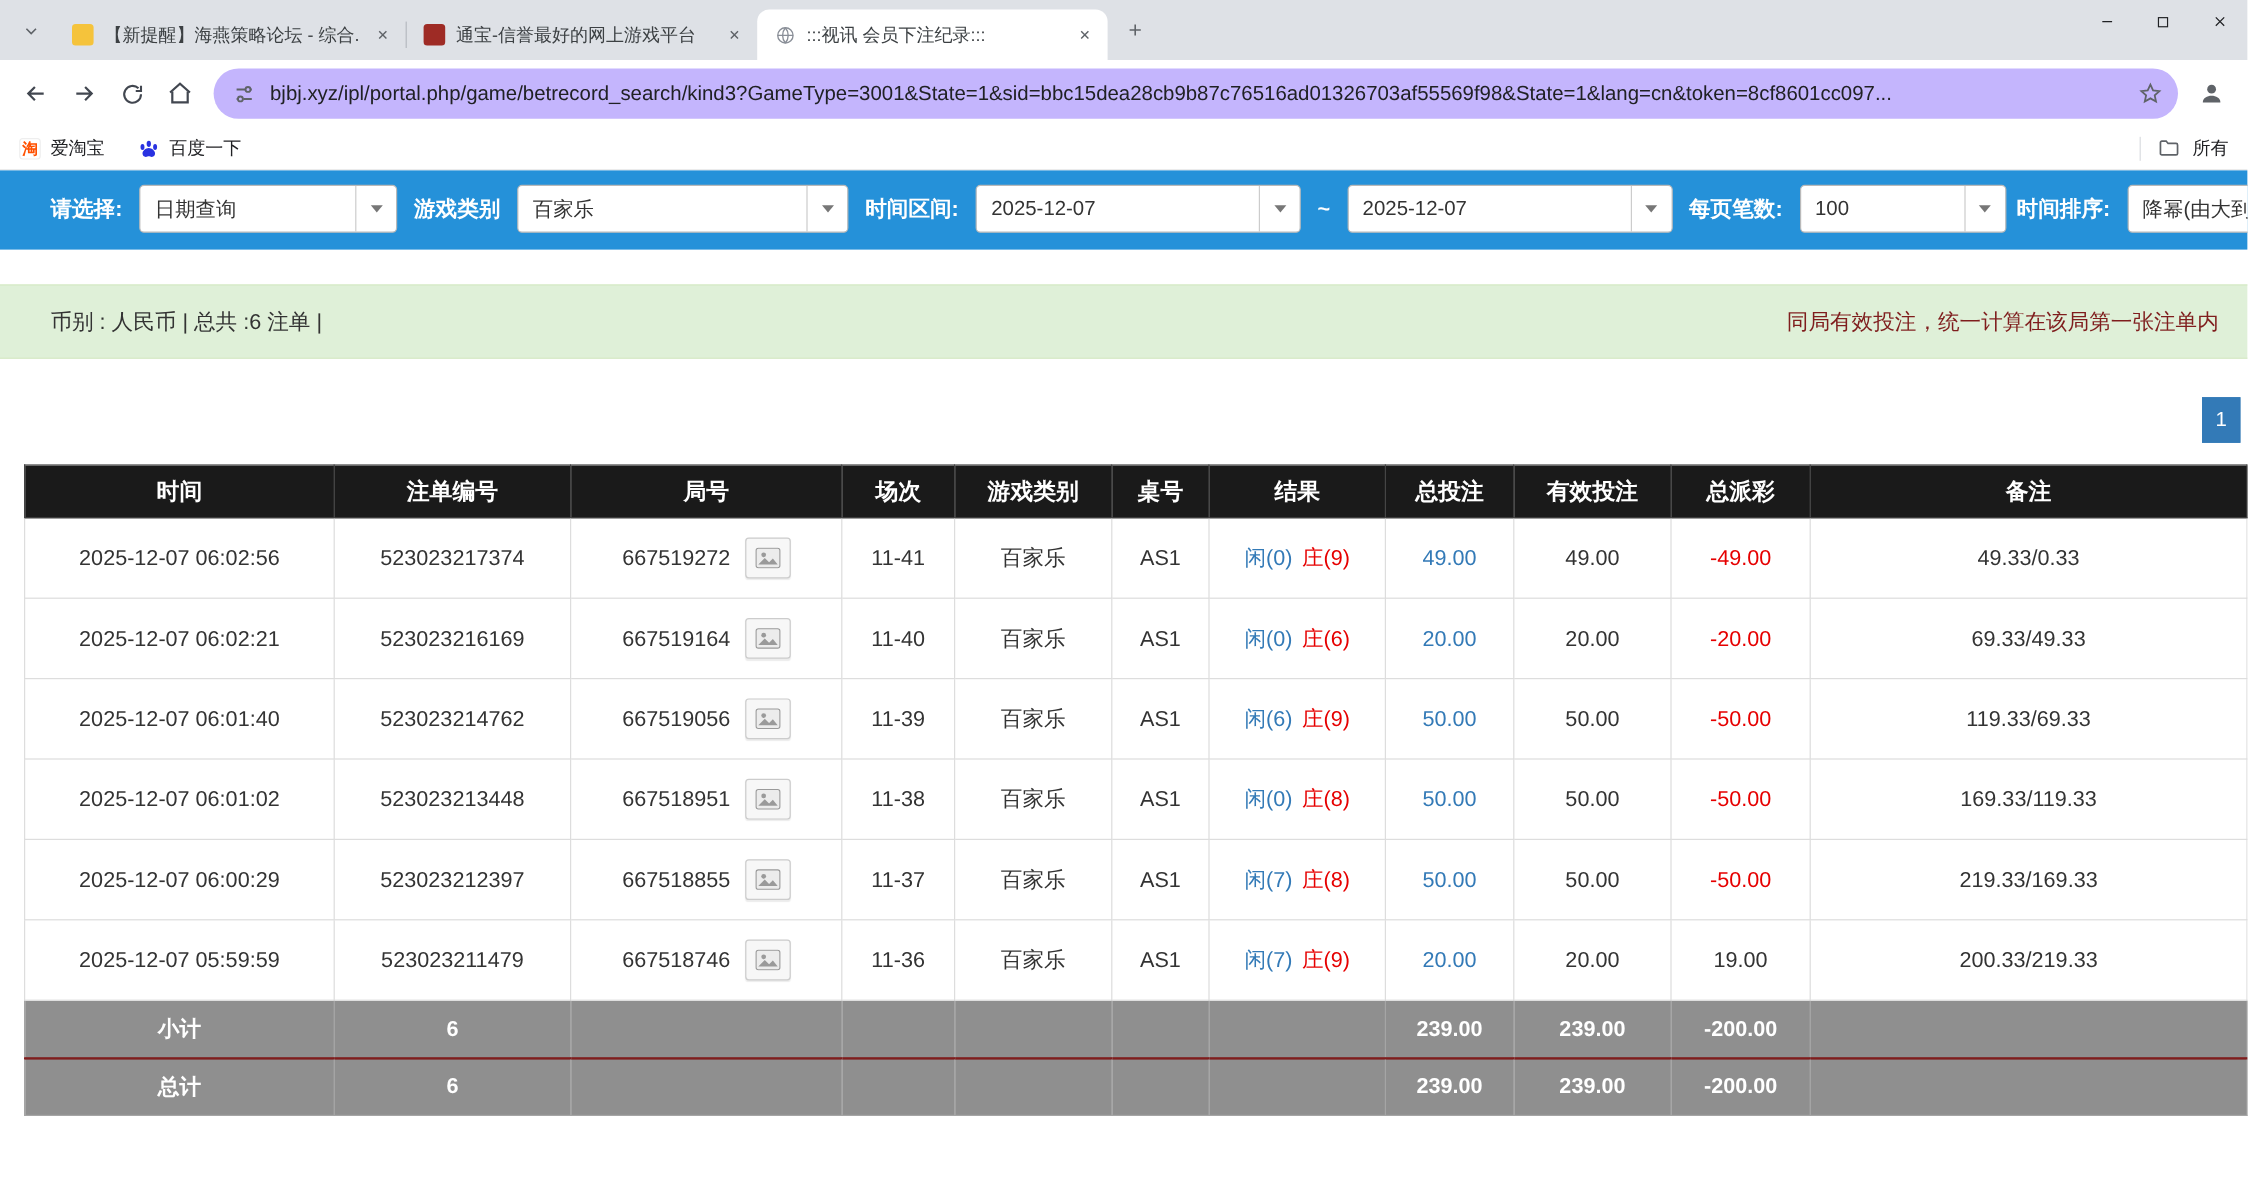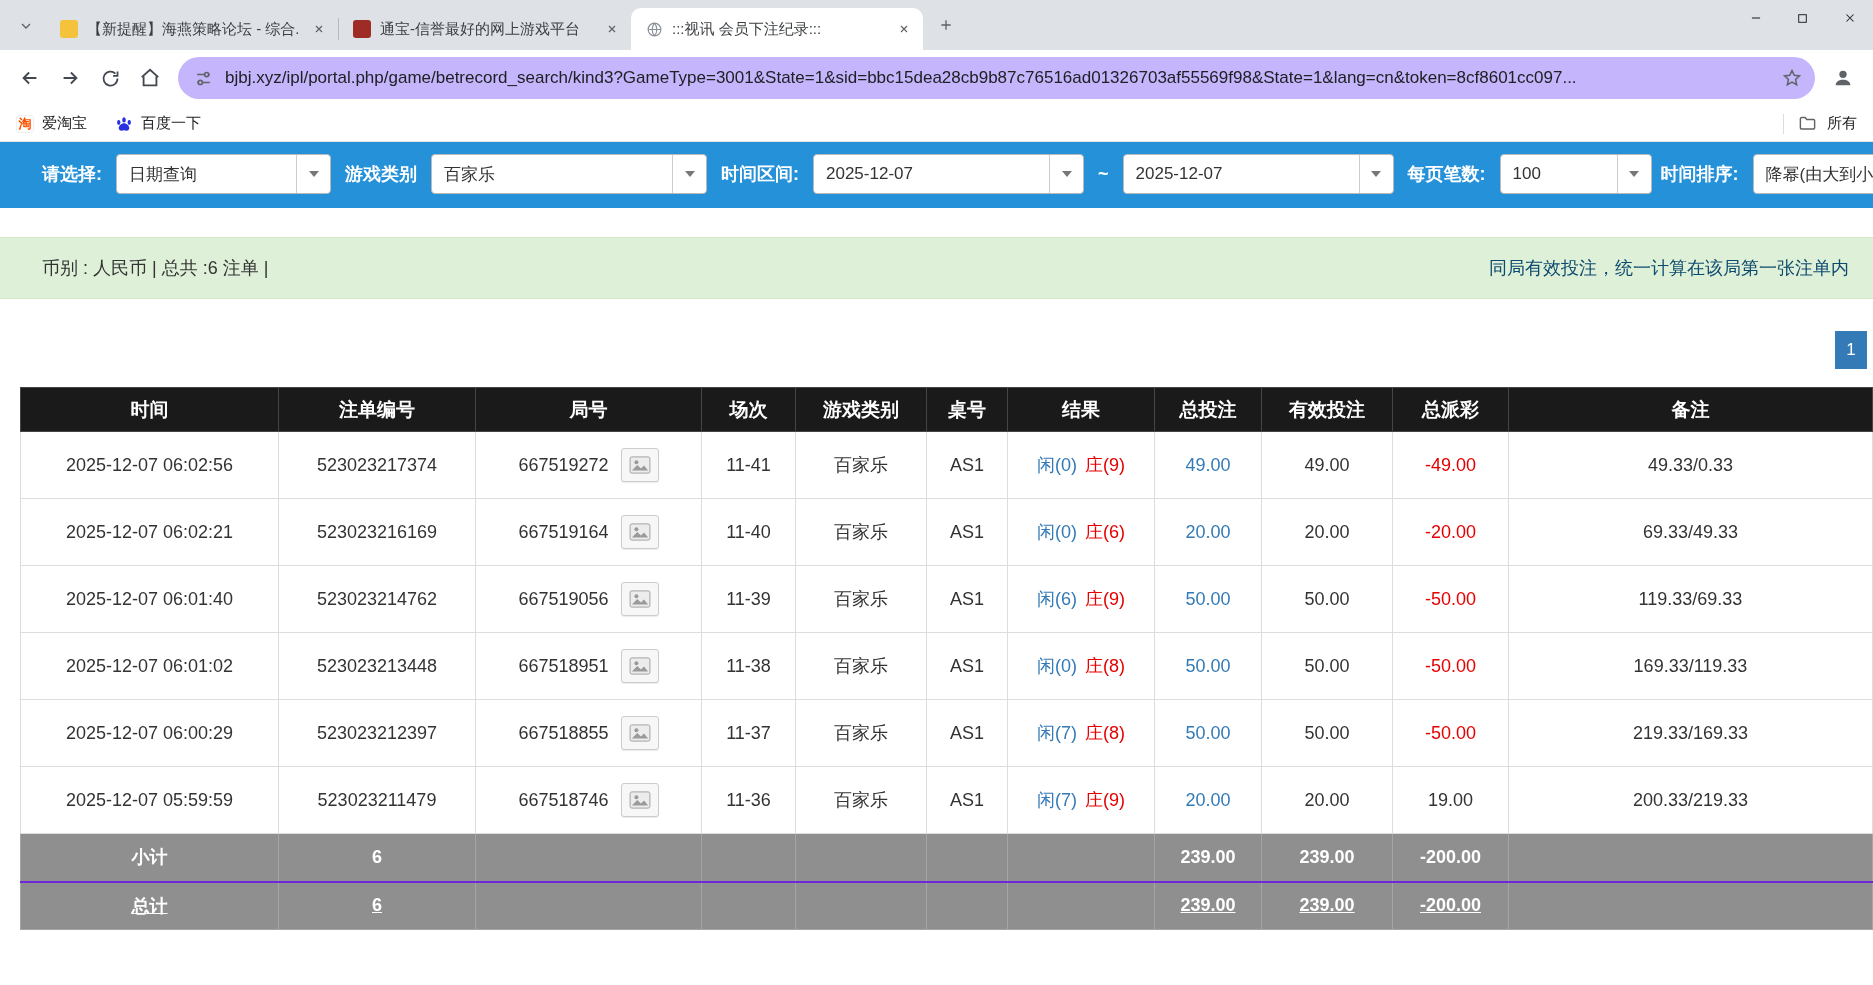--- a/index.html
+++ b/index.html
@@ -36,39 +36,39 @@
   .bm-divider { width:1px; height:20px; background:#dadce0; margin-right:4px; }
 
   
   .filters { background:#2591d9; padding:11px 20px 13px 42px; display:flex; flex-direction:row; gap:9px; }
   .filter-row { display:flex; align-items:center; gap:14px; }
   .flabel { color:#fff; font-weight:bold; font-size:18px; white-space:nowrap; }
   .sel { background:#fff; border:1px solid #b9b9b9; border-radius:4px; height:40px; display:flex; align-items:center; font-size:17px; color:#333; cursor:pointer; }
   .sel-val { padding:0 12px; flex:1; white-space:nowrap; overflow:hidden; }
   .sel-caret { width:34px; align-self:stretch; border-left:1px solid #ccc; display:flex; align-items:center; justify-content:center; }
   .caret-tri { width:0; height:0; border-left:5px solid transparent; border-right:5px solid transparent; border-top:6px solid #777; }
-  .w-qtype { width:215px; } .w-game { width:276px; } .w-date { width:271px; } .w-psize { width:152px; } .w-sort { width:251px; }
+  .w-qtype { width:215px; } .w-game { width:276px; } .w-date { width:271px; } .w-psize { width:172px; } .w-sort { width:251px; }
   .date-sep { color:#fff; font-weight:bold; font-size:18px; }
   .btn-search { margin-left:6px; height:42px; padding:0 18px; background:#5bc0de; border:5px solid #ffffff; border-radius:4px; color:#fff; font-size:18px; }
 
   
   .summary-bar { margin-top:29px; background:#dff0d8; border-top:1px solid #d6e9c6; border-bottom:1px solid #d6e9c6; height:62px; display:flex; align-items:center; justify-content:space-between; padding:0 24px 0 42px; font-size:18px; }
   .summary-left { color:#333; }
-  .summary-right { color:#0c4a6e; }
+  .summary-right { color:#7f1d1d; }
 
   
   .pagination-wrap { display:flex; justify-content:flex-end; margin:32px 6px 18px 0; }
   .page-current { min-width:32px; height:38px; background:#337ab7; border:1px solid #337ab7; color:#fff; display:flex; align-items:center; justify-content:center; font-size:17px; cursor:pointer; }
 
   
   table.records { border-collapse:collapse; margin-left:20px; width:calc(100% - 20px); table-layout:fixed; }
   .records th { background:#1a1a1a; color:#fff; font-size:19px; font-weight:bold; height:44px; border:1px solid #454545; text-align:center; }
   .records tbody td { height:67px; text-align:center; font-size:18px; color:#333; border:1px solid #ddd; background:#fff; }
   .records tfoot td { background:#8f8f8f; color:#fff; font-weight:bold; height:48px; border:1px solid #a5a5a5; text-align:center; font-size:18px; }
-  .records tfoot tr.total td { border-top:2px solid #6d28d9;text-decoration:underline; }
+  .records tfoot tr.total td { border-top:2px solid #7f1d1d; }
   .c-blue { color:#337ab7; }
   .c-red { color:#e60000; }
   .result-banker { margin-left:8px; }
   .round-wrap { display:flex; align-items:center; justify-content:center; gap:12px; }
   .img-btn { width:38px; height:34px; background:#f7f7f7; border:1px solid #ccc; border-radius:3px; display:flex; align-items:center; justify-content:center; box-shadow:0 1px 1px rgba(0,0,0,.08); }
   .link-cell { cursor:pointer; }
 </style>
 </head>
 <body>
 

